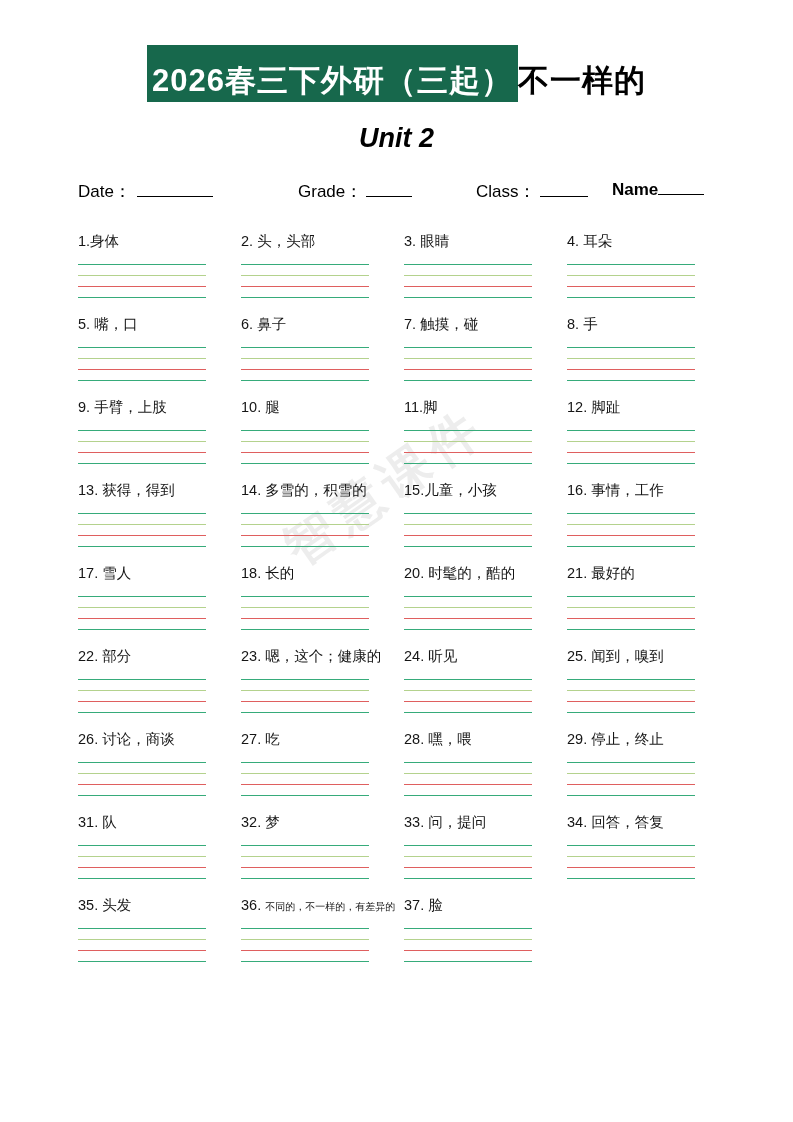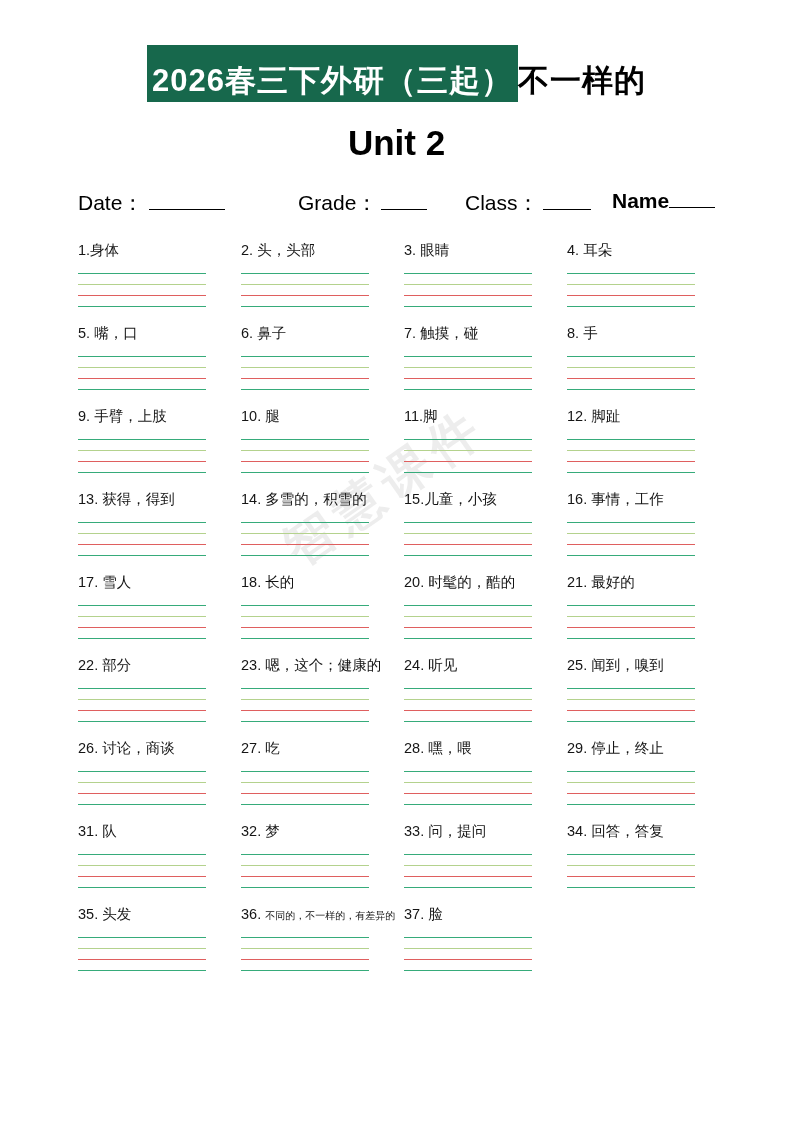--- a/index.html
+++ b/index.html
@@ -24,36 +24,37 @@
   }
   .title-hl {
     background: var(--title-bg, #17684c);
     color: #ffffff;
     padding: 18px 5px 4px 5px;
   }
   .title-rest { color: #000; }
   .unit-title {
     margin-top: 21px;
     text-align: center;
-    font-size: 35px;
+    font-size: 27px;
     font-weight: bold;
     color: #000;
+    font-style: italic;
   }
   
   .info-row {
     position: relative;
     margin: 26px 63px 0 78px;
     height: 20px;
-    font-size: 21px;
+    font-size: 17px;
     color: #000;
   }
   .info-item { position: absolute; top: 0; white-space: nowrap; }
   .info-date  { left: 0; }
   .info-grade { left: 220px; }
-  .info-class { left: 387px; }
+  .info-class { left: 398px; }
   .info-name  { left: 534px; font-weight: bold; }
   .blank {
     display: inline-block;
     border-bottom: 1.5px solid #000;
     height: 13px;
     vertical-align: baseline;
   }
   .b-date  { width: 76px; margin-left: 6px; }
   .b-grade { width: 46px; margin-left: 4px; }
   .b-class { width: 48px; margin-left: 4px; }

